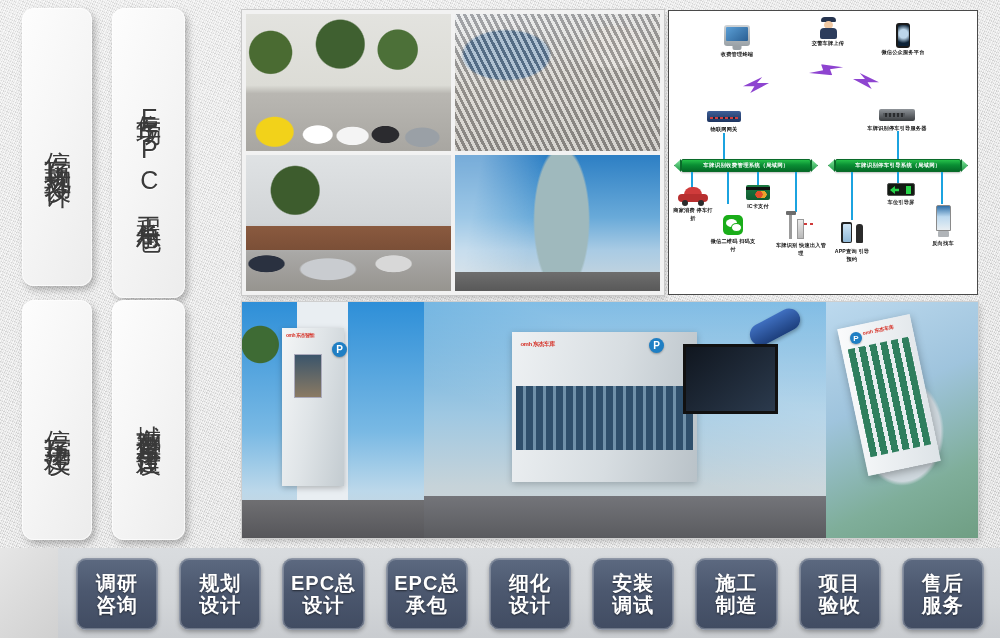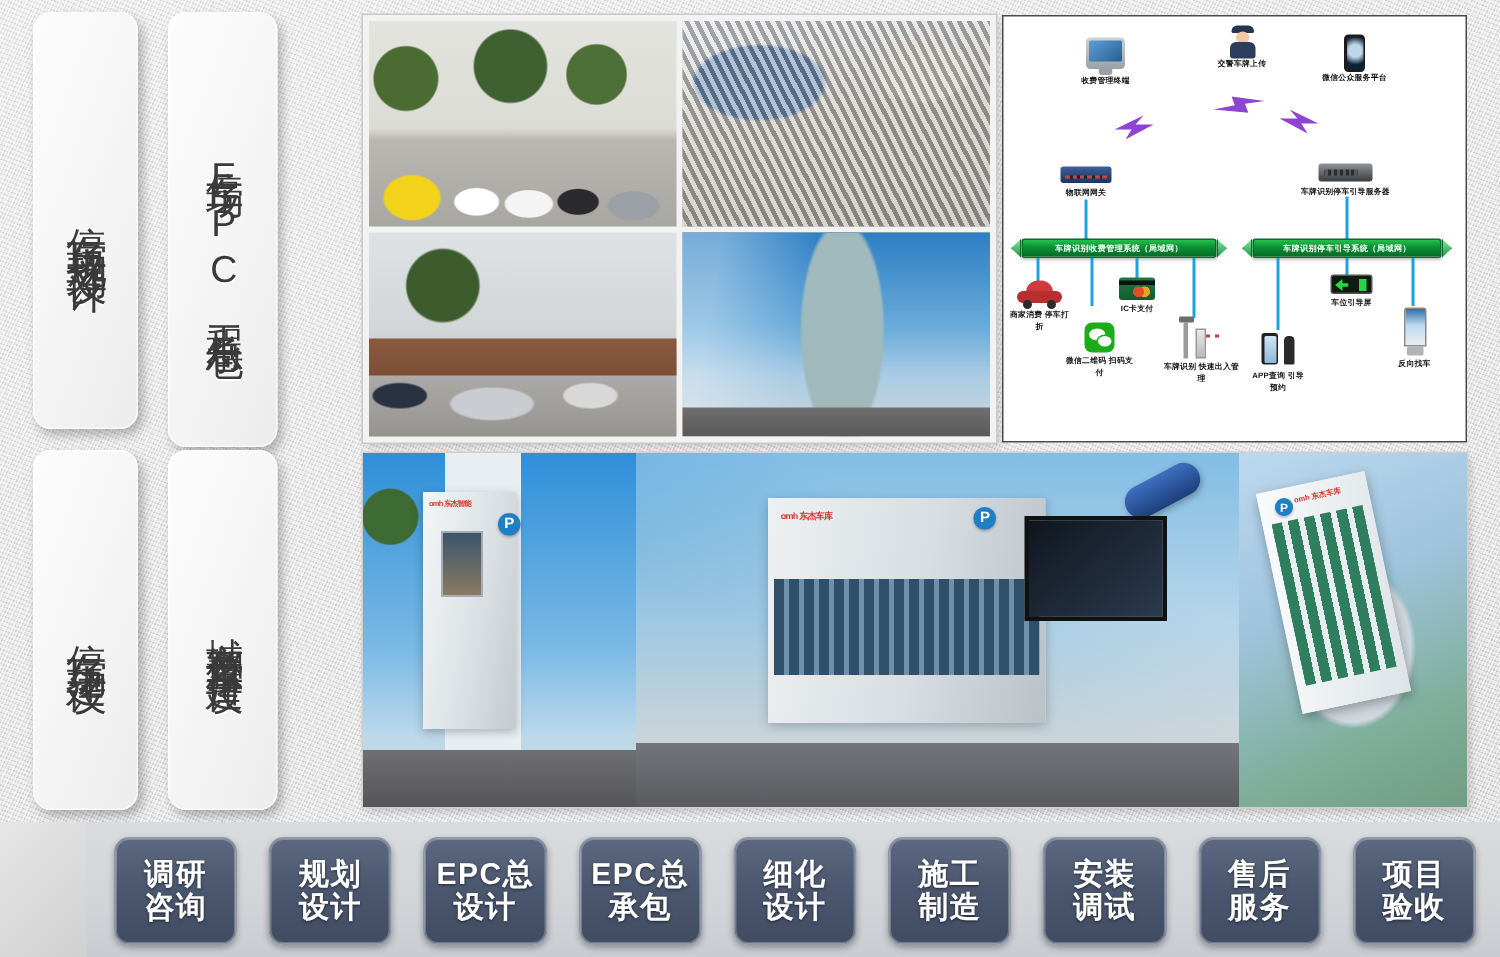--- a/index.html
+++ b/index.html
@@ -402,23 +402,23 @@
     <div class="pbtn">调研
 咨询</div>
     <div class="pbtn">规划
 设计</div>
     <div class="pbtn">EPC总
 设计</div>
     <div class="pbtn">EPC总
 承包</div>
     <div class="pbtn">细化
 设计</div>
+    <div class="pbtn">安装
+调试</div>
     <div class="pbtn">施工
 制造</div>
-    <div class="pbtn">安装
-调试</div>
+    <div class="pbtn">项目
+验收</div>
     <div class="pbtn">售后
 服务</div>
-    <div class="pbtn">项目
-验收</div>
   </div>
 
 </div>
 
 </body></html>

